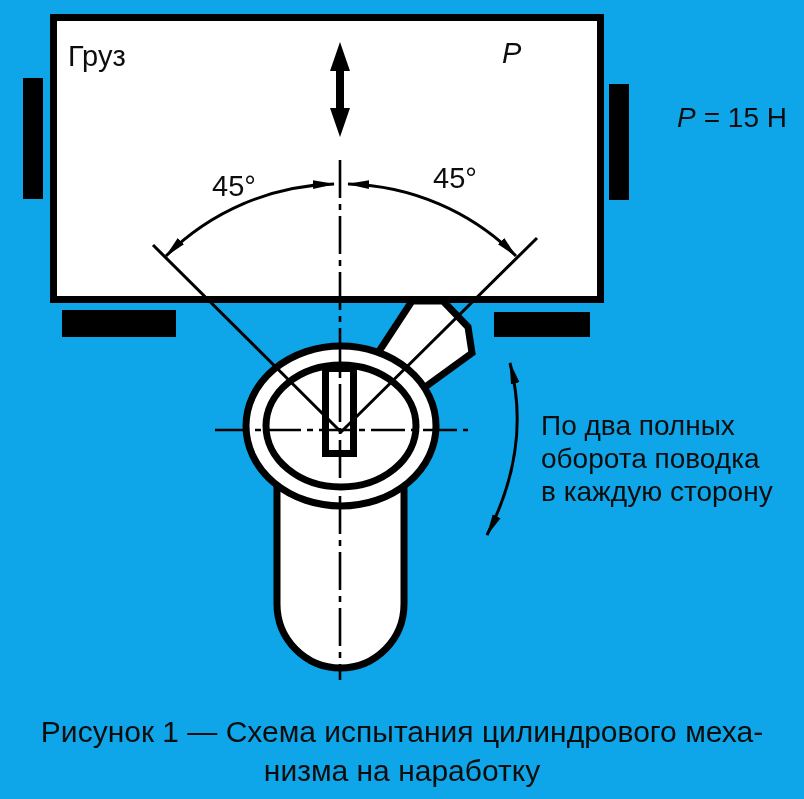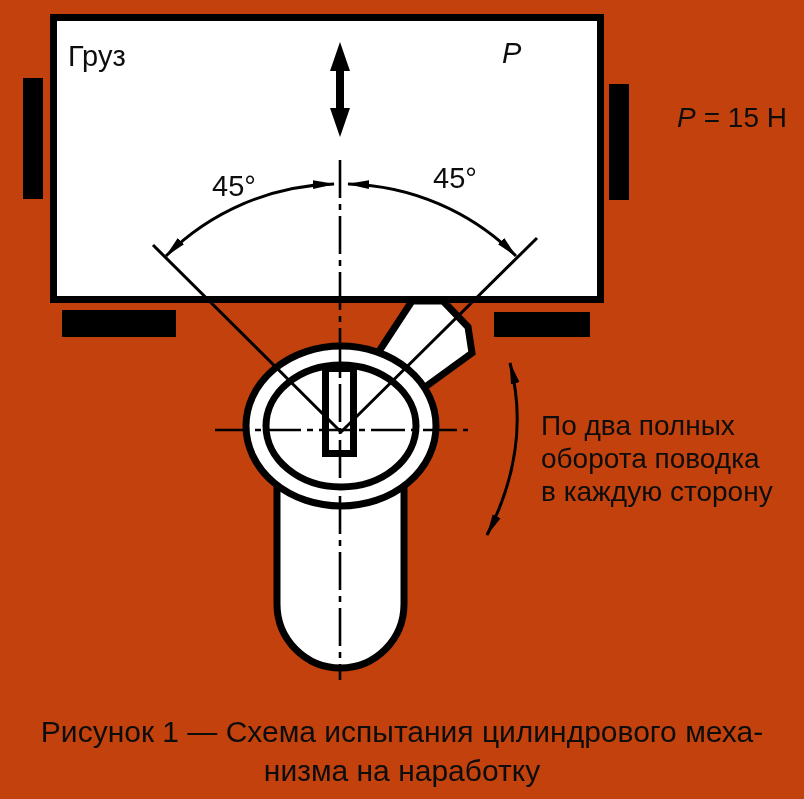--- a/index.html
+++ b/index.html
@@ -8,21 +8,21 @@
     background: #ffffff;
     width: 804px;
     height: 799px;
     overflow: hidden;
     font-family: "Liberation Sans", sans-serif;
   }
   #stage {
     position: relative;
     width: 804px;
     height: 799px;
-    background: #c2410c;
+    background: #0ea5e9;
   }
   svg { display: block; }
   text {
     fill: #0d0d0d;
     font-family: "Liberation Sans", sans-serif;
   }
   .lbl   { font-size: 29px; }
   .ital  { font-style: italic; }
   .note  { font-size: 28px; }
   .cap   { font-size: 30px; }

